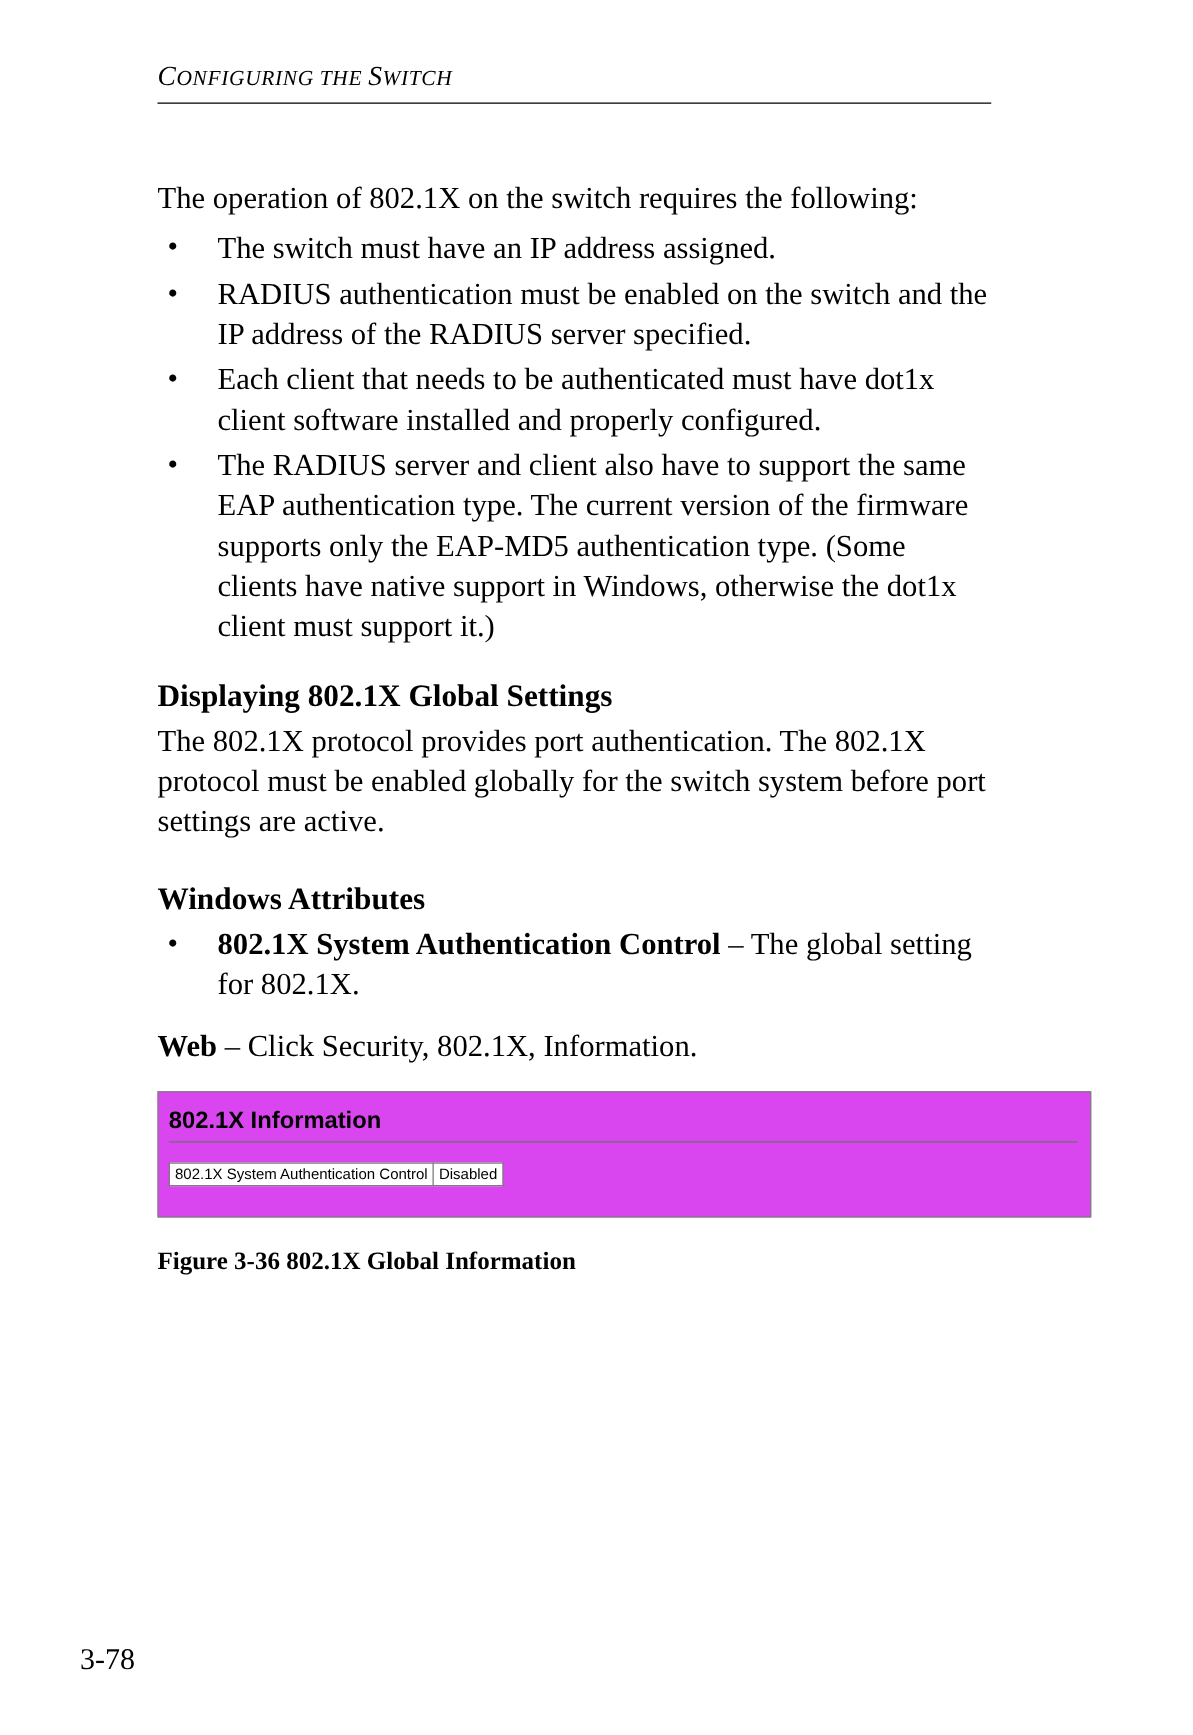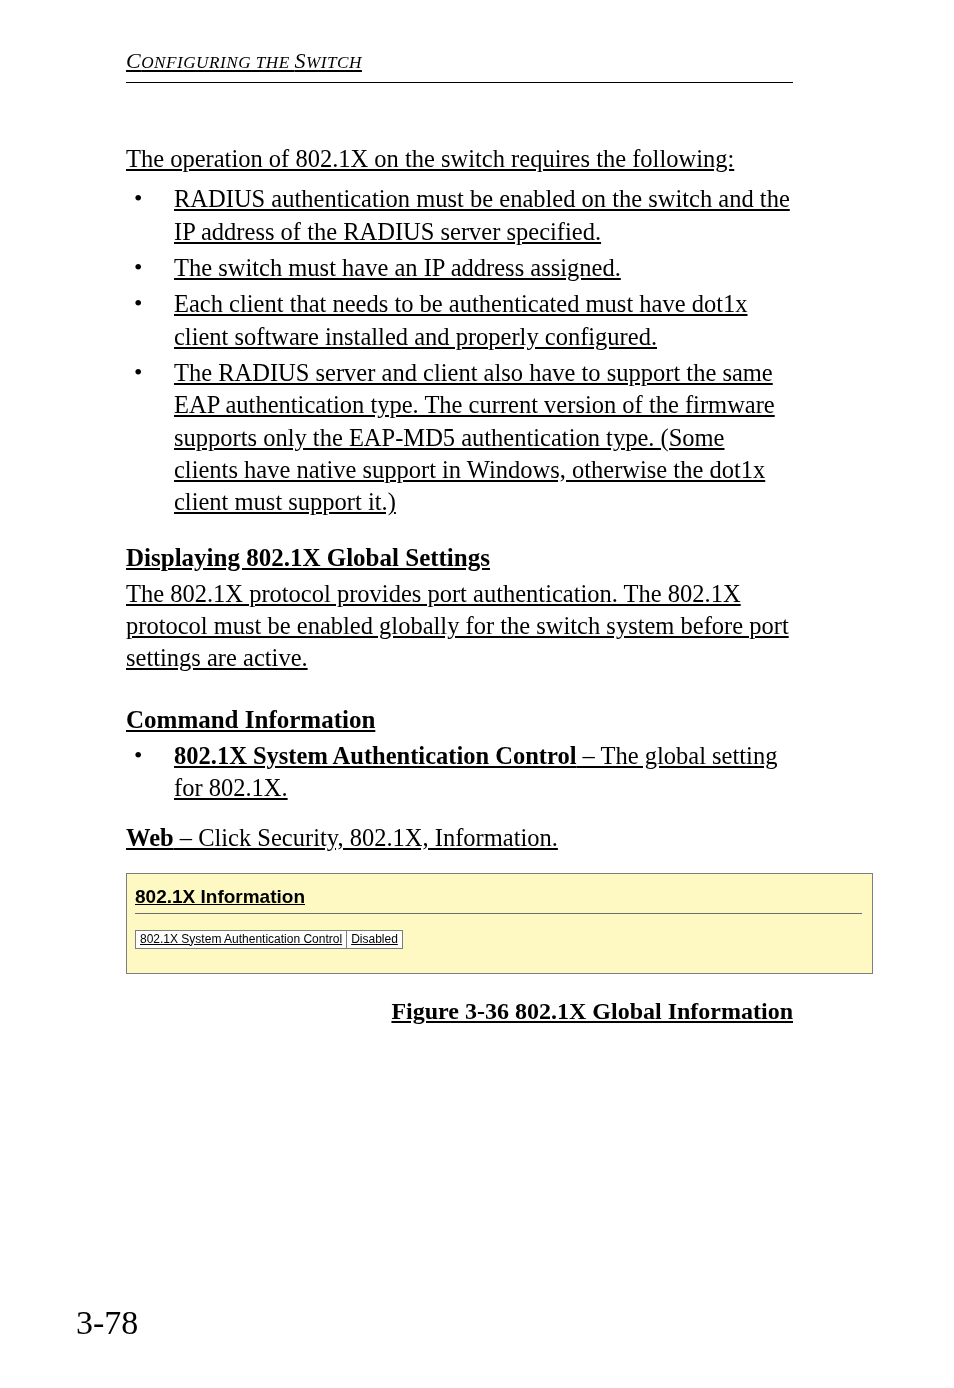--- a/index.html
+++ b/index.html
@@ -11,21 +11,20 @@
     background: #ffffff;
     font-family: Garamond, "Times New Roman", Georgia, serif;
     color: #000000;
   }
   .page {
     box-sizing: border-box;
     width: 869px;
     height: 1388px;
     padding: 48px 76px 0 126px;
     position: relative;
-    text-decoration: underline;
   }
   .running-head {
     font-style: italic;
     font-size: 22px;
     letter-spacing: 0.5px;
     margin-bottom: 8px;
     font-variant: small-caps;
   }
   .running-head .sc-small {
     font-size: 0.78em;
@@ -69,21 +68,21 @@
     margin: 0 0 28px 0;
   }
   .web-line {
     margin: 10px 0 18px 0;
   }
   .info-panel-outer {
     border: 1px solid #7d7d7d;
     width: 747px;
     box-sizing: border-box;
     padding: 6px 10px 24px 8px;
-    background: #fef9c3;
+    background: #d946ef;
     font-family: Arial, Helvetica, sans-serif;
     margin-bottom: 22px;
   }
   .info-panel-title {
     font-family: Arial, Helvetica, sans-serif;
     font-weight: bold;
     font-size: 19px;
     padding: 4px 0 4px 0;
   }
   .info-panel-hr {
@@ -95,57 +94,57 @@
     border-collapse: collapse;
     font-size: 12px;
     font-family: Arial, Helvetica, sans-serif;
   }
   .info-table td {
     border: 1px solid #7d7d7d;
     padding: 1px 4px;
     background: #ffffff;
   }
   .figure-caption {
-    text-align: right;
+    text-align: left;
     font-weight: bold;
-    font-size: 24px;
+    font-size: 20px;
     margin: 8px 0 0 0;
   }
   .page-number {
     position: absolute;
-    left: 76px;
+    left: 64px;
     bottom: 46px;
-    font-size: 34px;
+    font-size: 24px;
   }
 </style>
 </head>
 <body>
 
 <div class="page">
 
   <div class="running-head">
     <span>C</span><span class="sc-small">ONFIGURING</span><span class="sc-small"> THE </span><span>S</span><span class="sc-small">WITCH</span>
   </div>
   <hr class="hr-thin">
 
   <div class="body-text">
 
     <p class="intro-para">The operation of 802.1X on the switch requires the following:</p>
 
     <ul class="bullets">
+      <li>The switch must have an IP address assigned.</li>
       <li>RADIUS authentication must be enabled on the switch and the IP address of the RADIUS server specified.</li>
-      <li>The switch must have an IP address assigned.</li>
       <li>Each client that needs to be authenticated must have dot1x client software installed and properly configured.</li>
       <li>The RADIUS server and client also have to support the same EAP authentication type. The current version of the firmware supports only the EAP-MD5 authentication type. (Some clients have native support in Windows, otherwise the dot1x client must support it.)</li>
     </ul>
 
     <div class="h3">Displaying 802.1X Global Settings</div>
     <p class="para">The 802.1X protocol provides port authentication. The 802.1X protocol must be enabled globally for the switch system before port settings are active.</p>
 
-    <div class="h3">Command Information</div>
+    <div class="h3">Windows Attributes</div>
     <ul class="bullets">
       <li>
         <b>802.1X System Authentication Control</b><span> – The global setting for 802.1X.</span>
       </li>
     </ul>
 
     <p class="web-line">
       <b>Web</b><span> – Click Security, 802.1X, Information.</span>
     </p>
 

